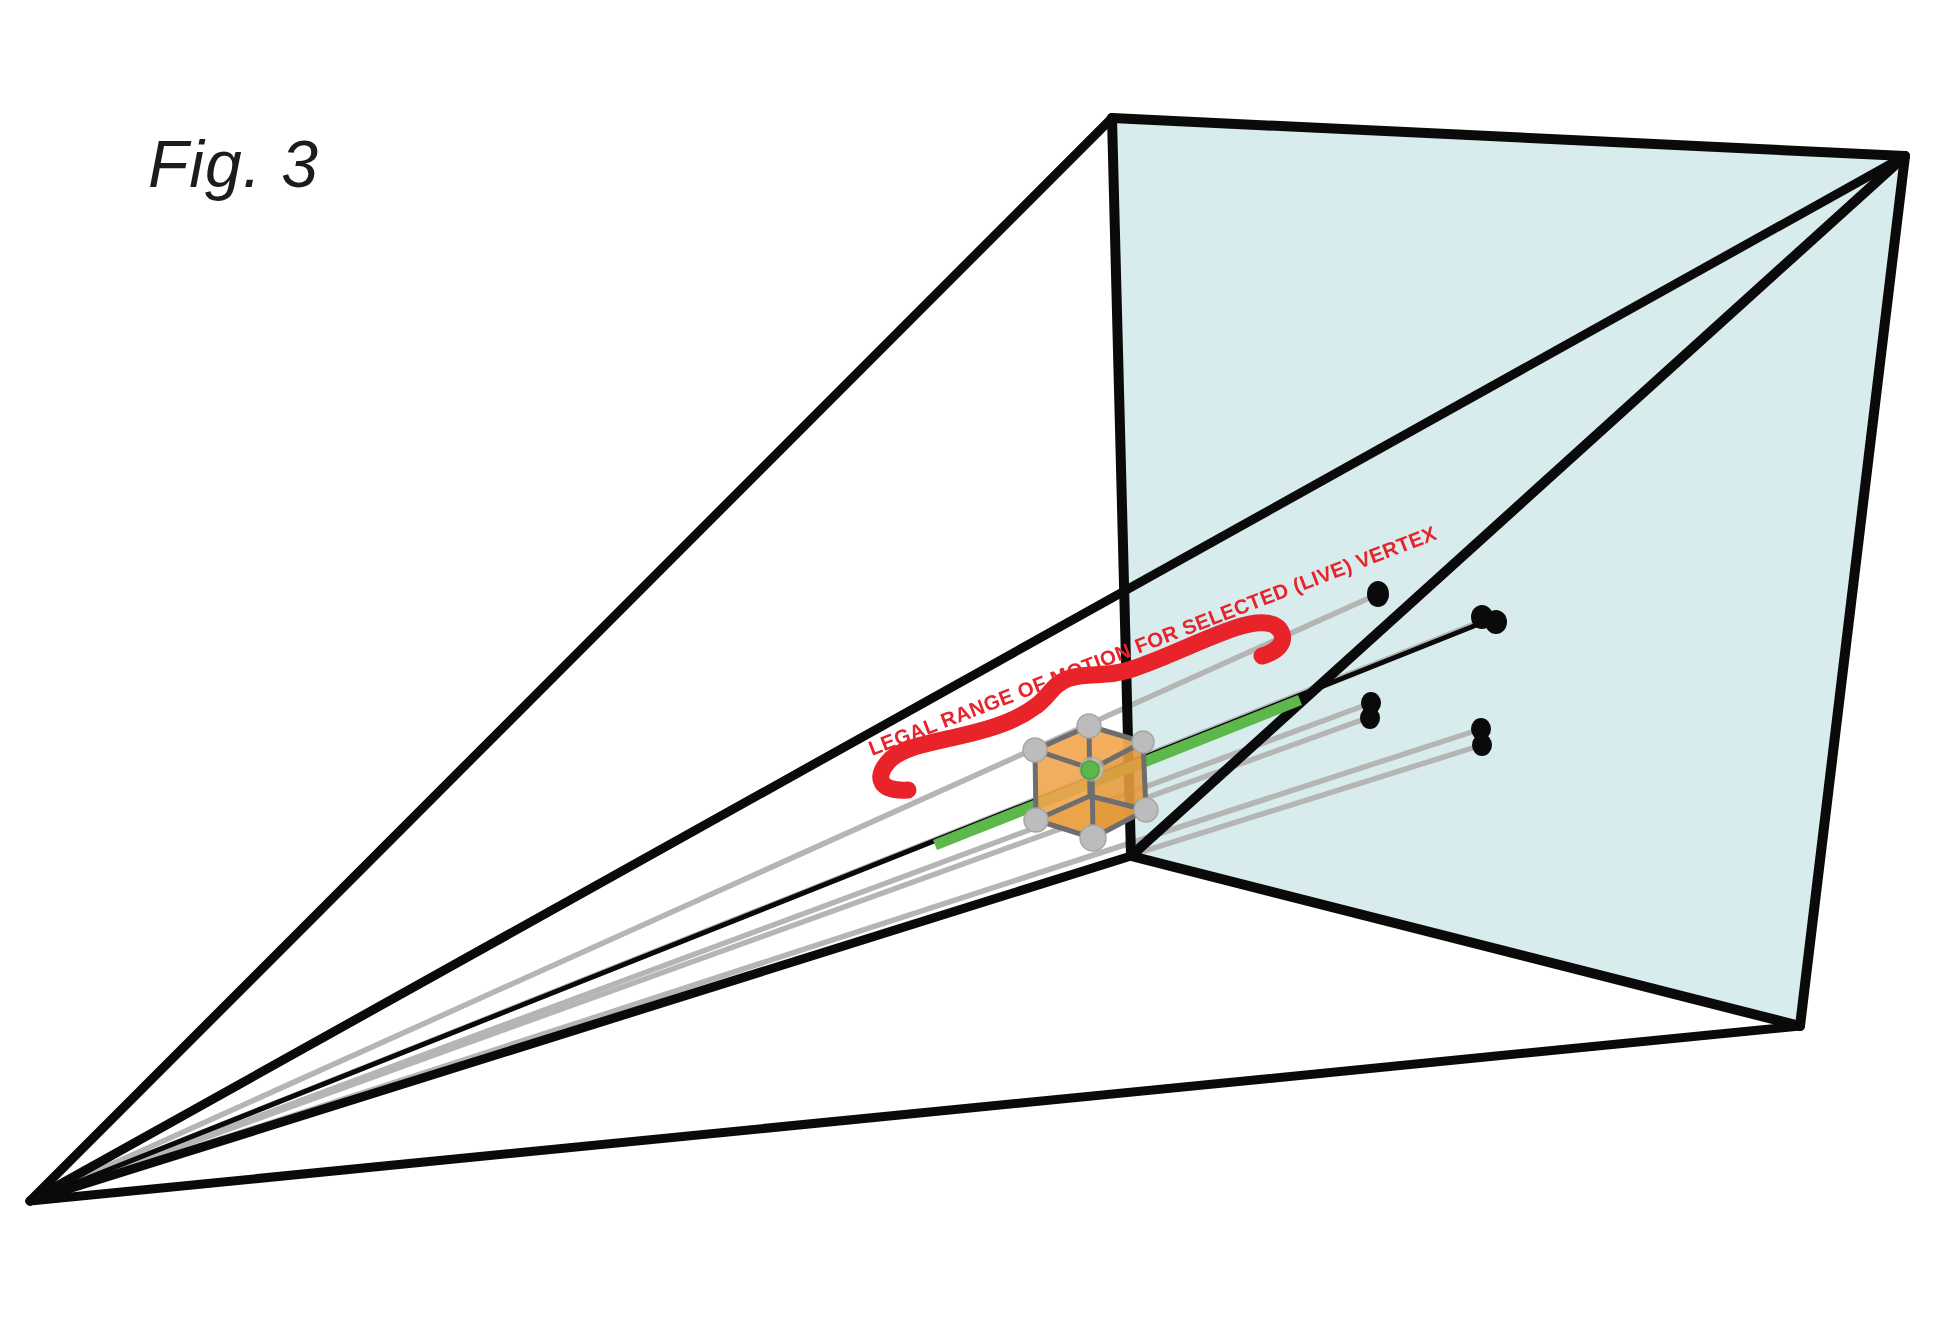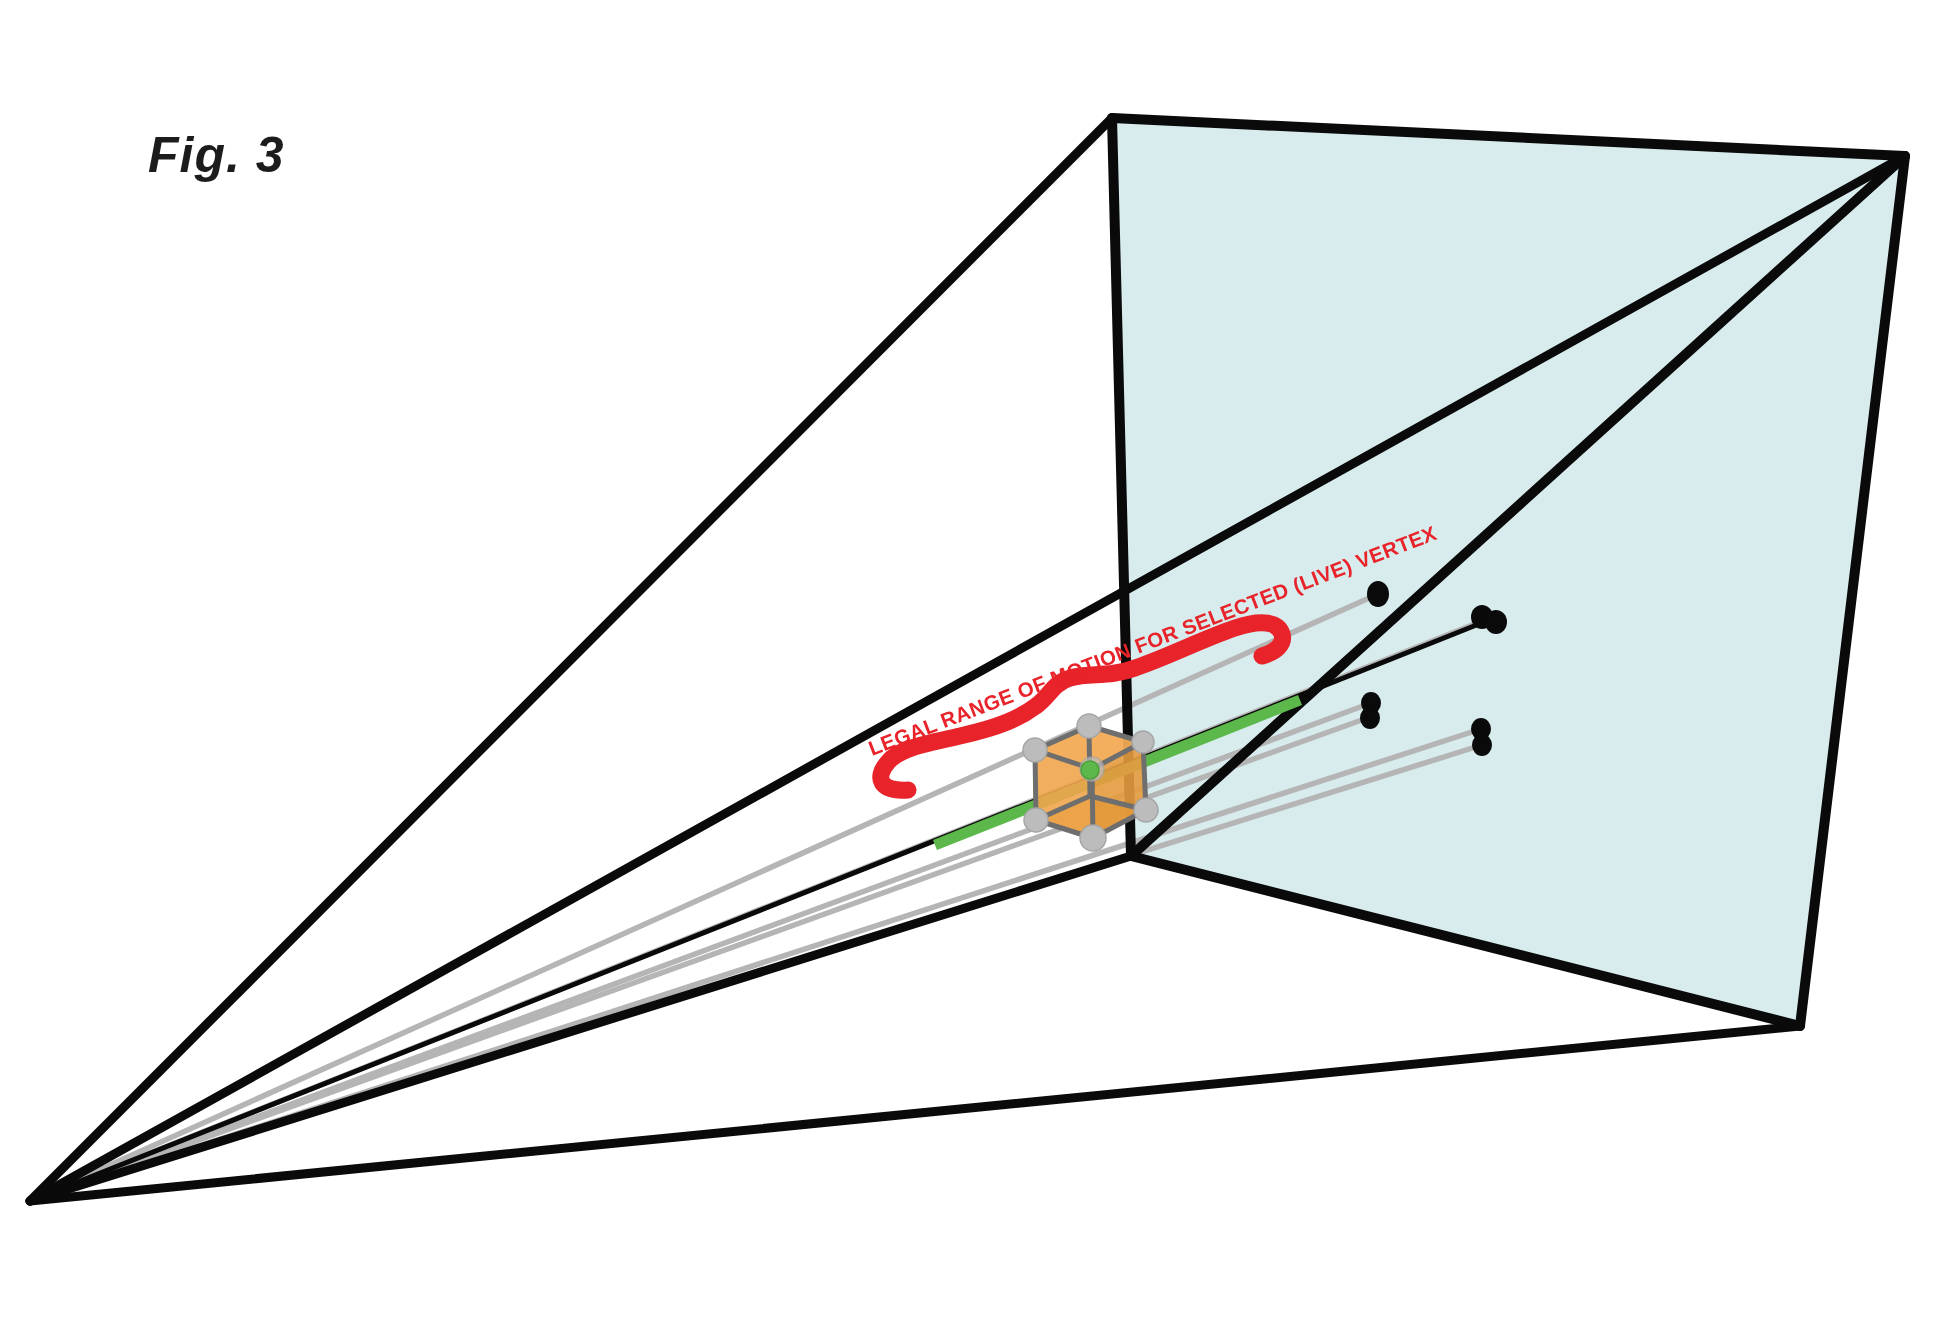--- a/index.html
+++ b/index.html
@@ -24,22 +24,22 @@
     display: block;
     width: 1937px;
     height: 1319px;
   }
   .fig-label {
     position: absolute;
     left: 148px;
     top: 126px;
     font-family: "Liberation Sans", sans-serif;
     font-style: italic;
-    font-weight: 700;
-    font-size: 50px;
+    font-weight: 400;
+    font-size: 66px;
     letter-spacing: 1px;
     color: #1c1c1c;
     white-space: nowrap;
     user-select: none;
   }
   .annotation-text {
     font-family: "Liberation Sans", sans-serif;
     font-weight: 600;
     font-size: 20.5px;
     letter-spacing: 0.4px;

